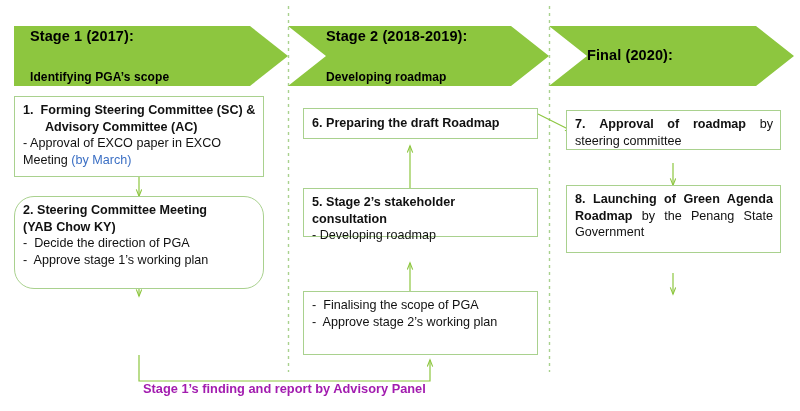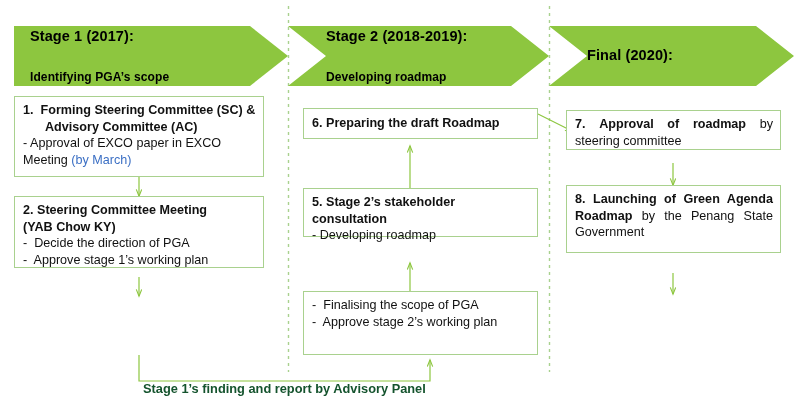--- a/index.html
+++ b/index.html
@@ -48,21 +48,21 @@
   .box .b{font-weight:bold;}
   .box .n{font-weight:normal;}
   .blue{color:#3B6FC4;}
   .just{text-align:justify;text-align-last:left;}
   .hang2{display:block;padding-left:22px;text-indent:-22px;}
   .dash{display:block;padding-left:14px;text-indent:-14px;}
 
   
   .caption{
     position:absolute;
-    color:#14532d;
+    color:#a21caf;
     font-weight:bold;
     font-size:12.8px;
     white-space:nowrap;
   }
 </style>
 </head>
 <body>
 
 <div id="stage">
 
@@ -109,21 +109,21 @@
 
   <div class="box" style="left:14px;top:96px;width:250px;height:81px;">
     <span class="b hang2">
       <span>1.</span>&nbsp;
       <span>Forming Steering Committee (SC) &amp;</span>
     </span>
     <span class="b" style="display:block;padding-left:22px;">Advisory Committee (AC)</span>
     <span class="n just"><span>- Approval of EXCO paper in EXCO Meeting </span><span class="blue">(by March)</span></span>
   </div>
 
-  <div class="box" style="left:14px;top:196px;width:250px;height:72px;">
+  <div class="box" style="left:14px;top:196px;width:250px;height:93px;border-radius:20px;">
     <span class="b" style="display:block;">
       <span>2.</span>
       <span>Steering Committee Meeting</span>
     </span>
     <span class="b" style="display:block;">(YAB Chow KY)</span>
     <span class="n dash">-&nbsp;
       <span>Decide the direction of PGA</span></span>
     <span class="n dash">-&nbsp;
       <span>Approve stage 1’s working plan</span></span>
   </div>

